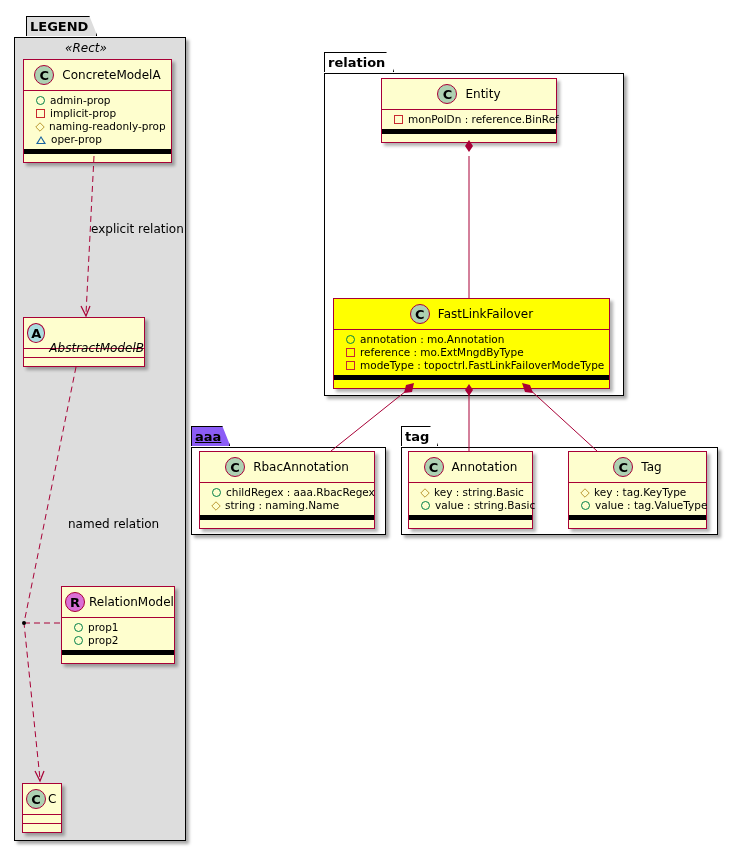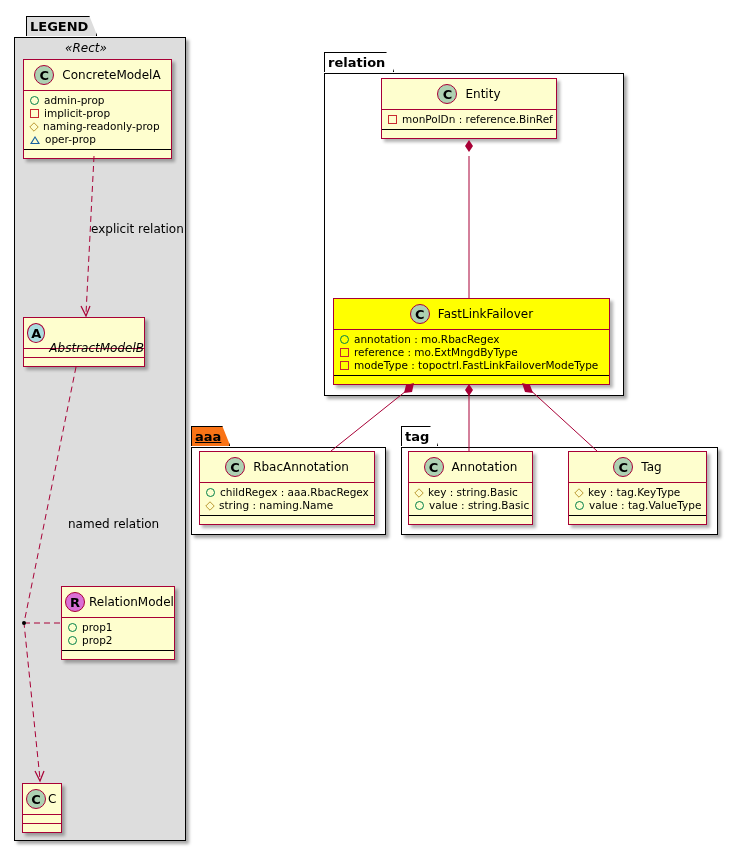--- a/index.html
+++ b/index.html
@@ -17,21 +17,21 @@
   .cls-head { display:flex; align-items:center; justify-content:center; gap:8px; height:30px;
               border-bottom:1px solid #a80036; }
   .cls-name { font-size:12px; }
   .cls-name.italic { font-style:italic;margin-top:30px; }
   .badge { width:20px; height:20px; border-radius:50%; border:1px solid #a80036; display:flex;
            align-items:center; justify-content:center; font-weight:bold; font-size:13px;
            box-sizing:border-box; }
   .badge.c { background:#add1b2; }
   .badge.a { background:#a9dcdf; }
   .badge.r { background:#da70d6; }
-  .attrs { padding:3px 6px 3px 6px; border-bottom:1px solid #000000; line-height:13px; }
+  .attrs { padding:3px 6px 3px 12px; border-bottom:5px solid #000000; line-height:13px; }
   .attr { display:flex; align-items:center; white-space:nowrap; font-size:10.5px; }
   .vis { display:inline-block; width:9px; height:9px; margin-right:5px; box-sizing:border-box; flex:none; }
   .vis.pub { border:1px solid #038048; border-radius:50%; }
   .vis.priv { border:1px solid #c82930; }
   .vis.prot { width:8px; height:8px; border:1px solid #b38d22; transform:rotate(45deg) scale(0.85); }
   .vis.pkgv { width:0; height:0; border-left:5px solid transparent; border-right:5px solid transparent;
               border-bottom:8px solid #1963a0; position:relative; }
   .vis.pkgv::after { content:""; position:absolute; left:-3px; top:2px; border-left:3px solid transparent;
               border-right:3px solid transparent; border-bottom:5px solid #fefece; }
   .empty { height:8px; }
@@ -139,36 +139,36 @@
 </div>
 
 <div class="cls hl" style="left:333px; top:298px; width:277px;">
   <div class="cls-head">
     <span class="badge c">C</span>
     <span class="cls-name">FastLinkFailover</span>
   </div>
   <div class="attrs">
     <div class="attr">
         <span class="vis pub"></span>
-        <span>annotation : mo.RbacRegex</span>
+        <span>annotation : mo.Annotation</span>
       </div>
     <div class="attr">
         <span class="vis priv"></span>
         <span>reference : mo.ExtMngdByType</span>
       </div>
     <div class="attr">
         <span class="vis priv"></span>
         <span>modeType : topoctrl.FastLinkFailoverModeType</span>
       </div>
   </div>
   <div class="empty"></div>
 </div>
 
 <div class="pkg-tab-wrap" style="left:191px; top:426px;">
-  <div class="pkg-tab" style="position:relative; background:#f97316;text-decoration:underline;">aaa</div>
+  <div class="pkg-tab" style="position:relative; background:#8b5cf6;text-decoration:underline;">aaa</div>
 </div>
 <div class="pkg" style="left:191px; top:447px; width:193px; height:86px; background:#fff;"></div>
 
 <div class="cls" style="left:199px; top:451px; width:176px;">
   <div class="cls-head">
     <span class="badge c">C</span>
     <span class="cls-name">RbacAnnotation</span>
   </div>
   <div class="attrs">
     <div class="attr">

